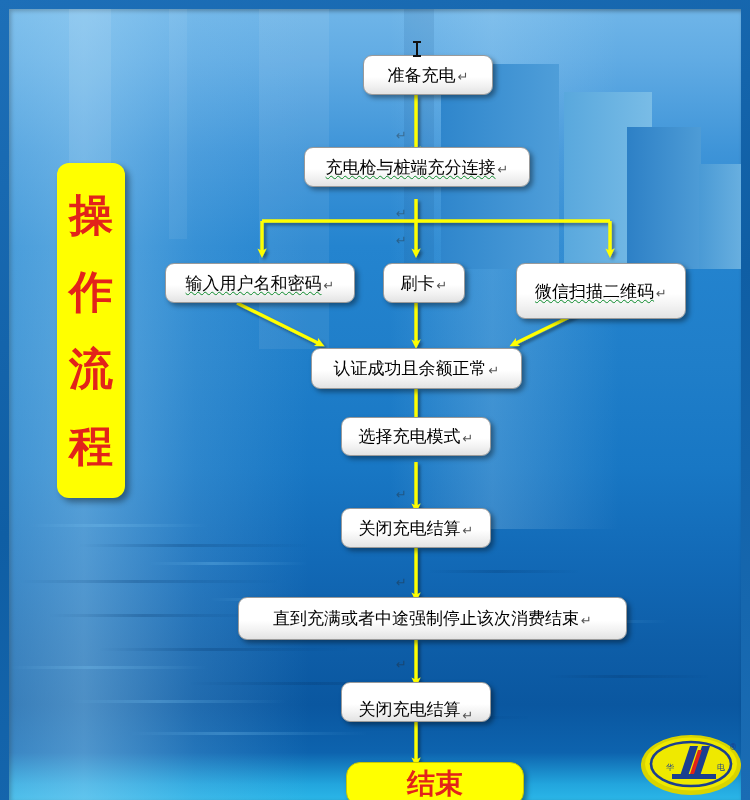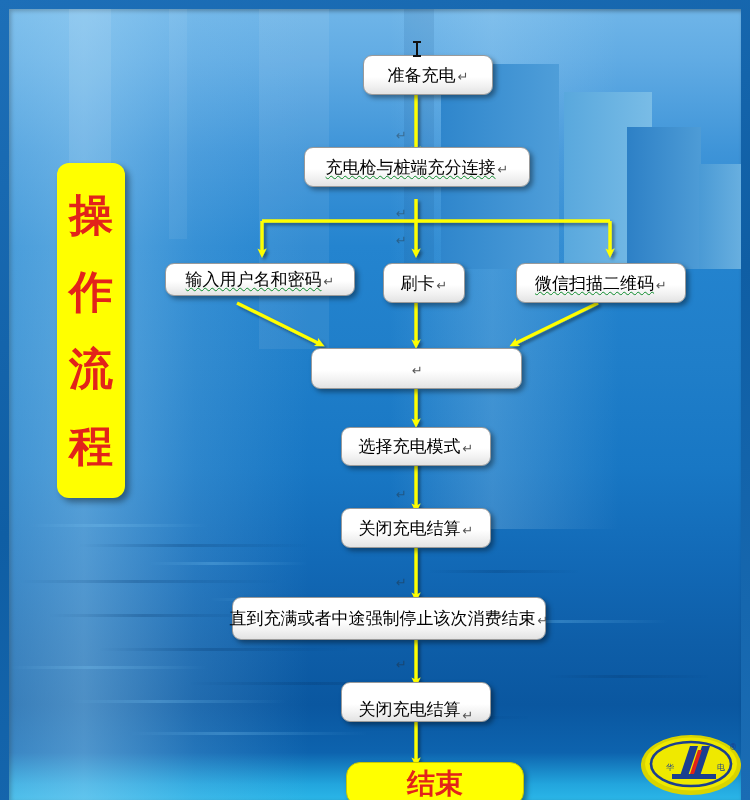--- a/index.html
+++ b/index.html
@@ -324,50 +324,51 @@
   <div class="node" style="left:363px; top:55px; width:130px; height:40px;font-family:Liberation Serif, serif;">
     <span class="txt">准备充电</span>
     <span class="pilcrow">↵</span>
   </div>
 
   <div class="node squiggle" style="left:304px; top:147px; width:226px; height:40px;">
     <span class="txt">充电枪与桩端充分连接</span>
     <span class="pilcrow">↵</span>
   </div>
 
-  <div class="node squiggle" style="left:165px; top:263px; width:190px; height:33px;">
+  <div class="node squiggle" style="left:165px; top:263px; width:190px; height:40px;">
     <span class="txt">输入用户名和密码</span>
     <span class="pilcrow">↵</span>
   </div>
 
   <div class="node" style="left:383px; top:263px; width:82px; height:40px;">
     <span class="txt">刷卡</span>
     <span class="pilcrow">↵</span>
   </div>
 
-  <div class="node squiggle" style="left:516px; top:263px; width:170px; height:40px;">
+  <div class="node squiggle" style="left:516px; top:263px; width:170px; height:56px;">
     <span class="txt">微信扫描二维码</span>
     <span class="pilcrow">↵</span>
   </div>
 
   <div class="node" style="left:311px; top:348px; width:211px; height:41px;">
-    <span class="pilcrow">↵</span>
-  </div>
-
-  <div class="node" style="left:341px; top:427px; width:150px; height:39px;">
+    <span class="txt">认证成功且余额正常</span>
+    <span class="pilcrow">↵</span>
+  </div>
+
+  <div class="node" style="left:341px; top:417px; width:150px; height:39px;">
     <span class="txt">选择充电模式</span>
     <span class="pilcrow">↵</span>
   </div>
 
   <div class="node" style="left:341px; top:508px; width:150px; height:40px;">
     <span class="txt">关闭充电结算</span>
     <span class="pilcrow">↵</span>
   </div>
 
-  <div class="node" style="left:232px; top:597px; width:314px; height:43px;">
+  <div class="node" style="left:238px; top:597px; width:389px; height:43px;">
     <span class="txt">直到充满或者中途强制停止该次消费结束</span>
     <span class="pilcrow">↵</span>
   </div>
 
   <div class="node" style="left:341px; top:682px; width:150px; height:40px;align-items:flex-end;">
     <span class="txt">关闭充电结算</span>
     <span class="pilcrow">↵</span>
   </div>
 
   <div class="node terminal" style="left:346px; top:762px; width:178px; height:44px;">

